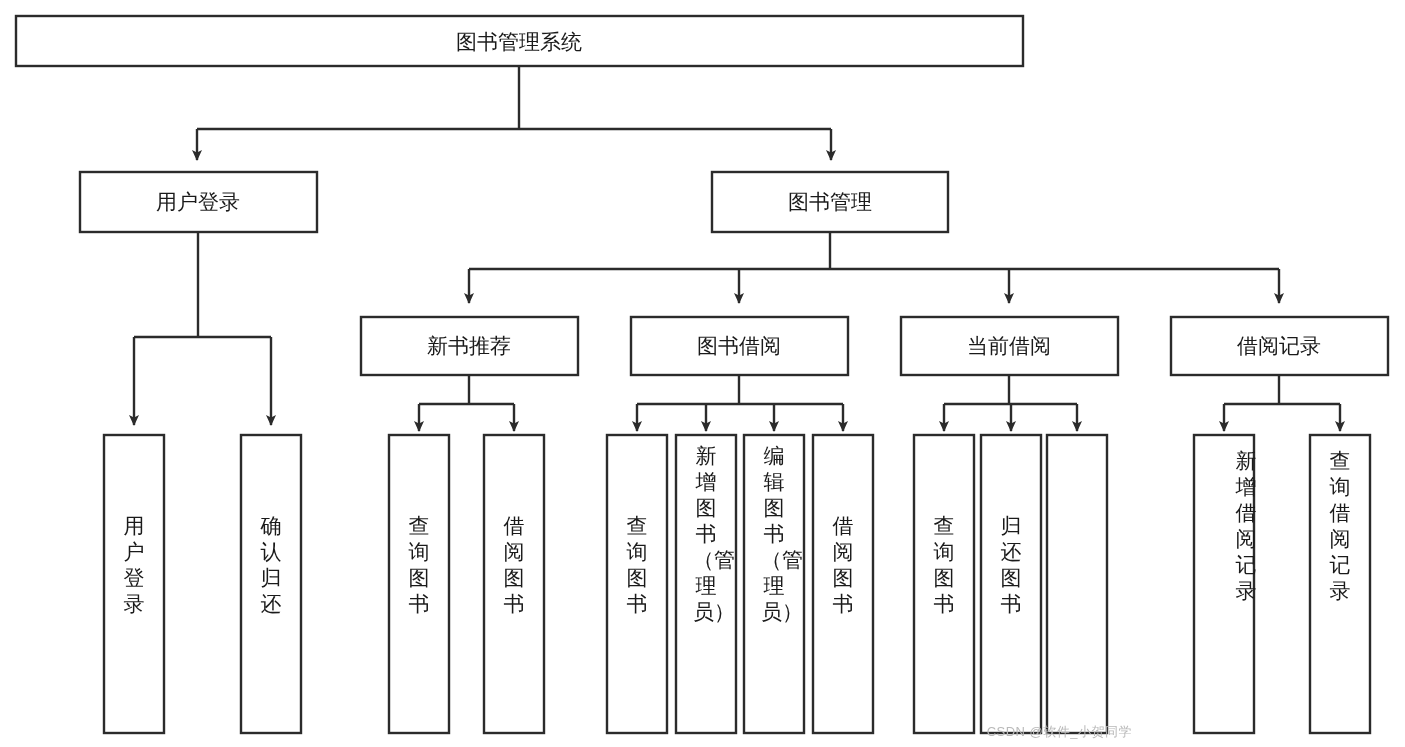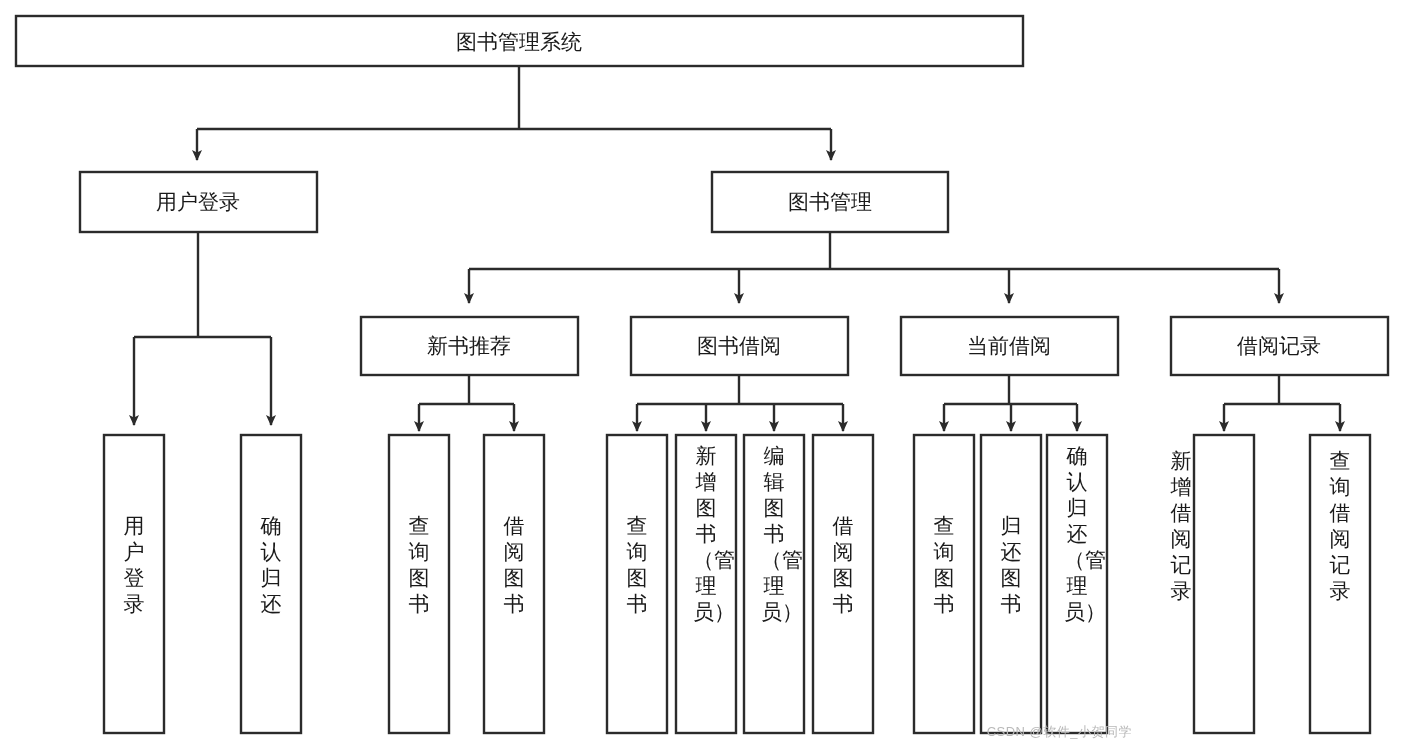--- a/index.html
+++ b/index.html
@@ -196,19 +196,18 @@
   <div class="vlabel" style="left:406px; top:513px;">查询图书</div>
   <div class="vlabel" style="left:501px; top:513px;">借阅图书</div>
 
   <div class="vlabel" style="left:624px; top:513px;">查询图书</div>
   <div class="vlabel" style="left:693px; top:443px;">新增图书（管理员）</div>
   <div class="vlabel" style="left:761px; top:443px;">编辑图书（管理员）</div>
   <div class="vlabel" style="left:830px; top:513px;">借阅图书</div>
 
   <div class="vlabel" style="left:931px; top:513px;">查询图书</div>
   <div class="vlabel" style="left:998px; top:513px;">归还图书</div>
-  <div class="vlabel" style="left:1064px; top:443px;">确认归还（管理员）</div>
-
-  <div class="vlabel" style="left:1168px; top:448px;">新增借阅记录</div>
+
+  <div class="vlabel" style="left:1233px; top:448px;">新增借阅记录</div>
   <div class="vlabel" style="left:1327px; top:448px;">查询借阅记录</div>
 
   <div class="watermark">CSDN @软件_小贺同学</div>
 </div>
 
 </body></html>

